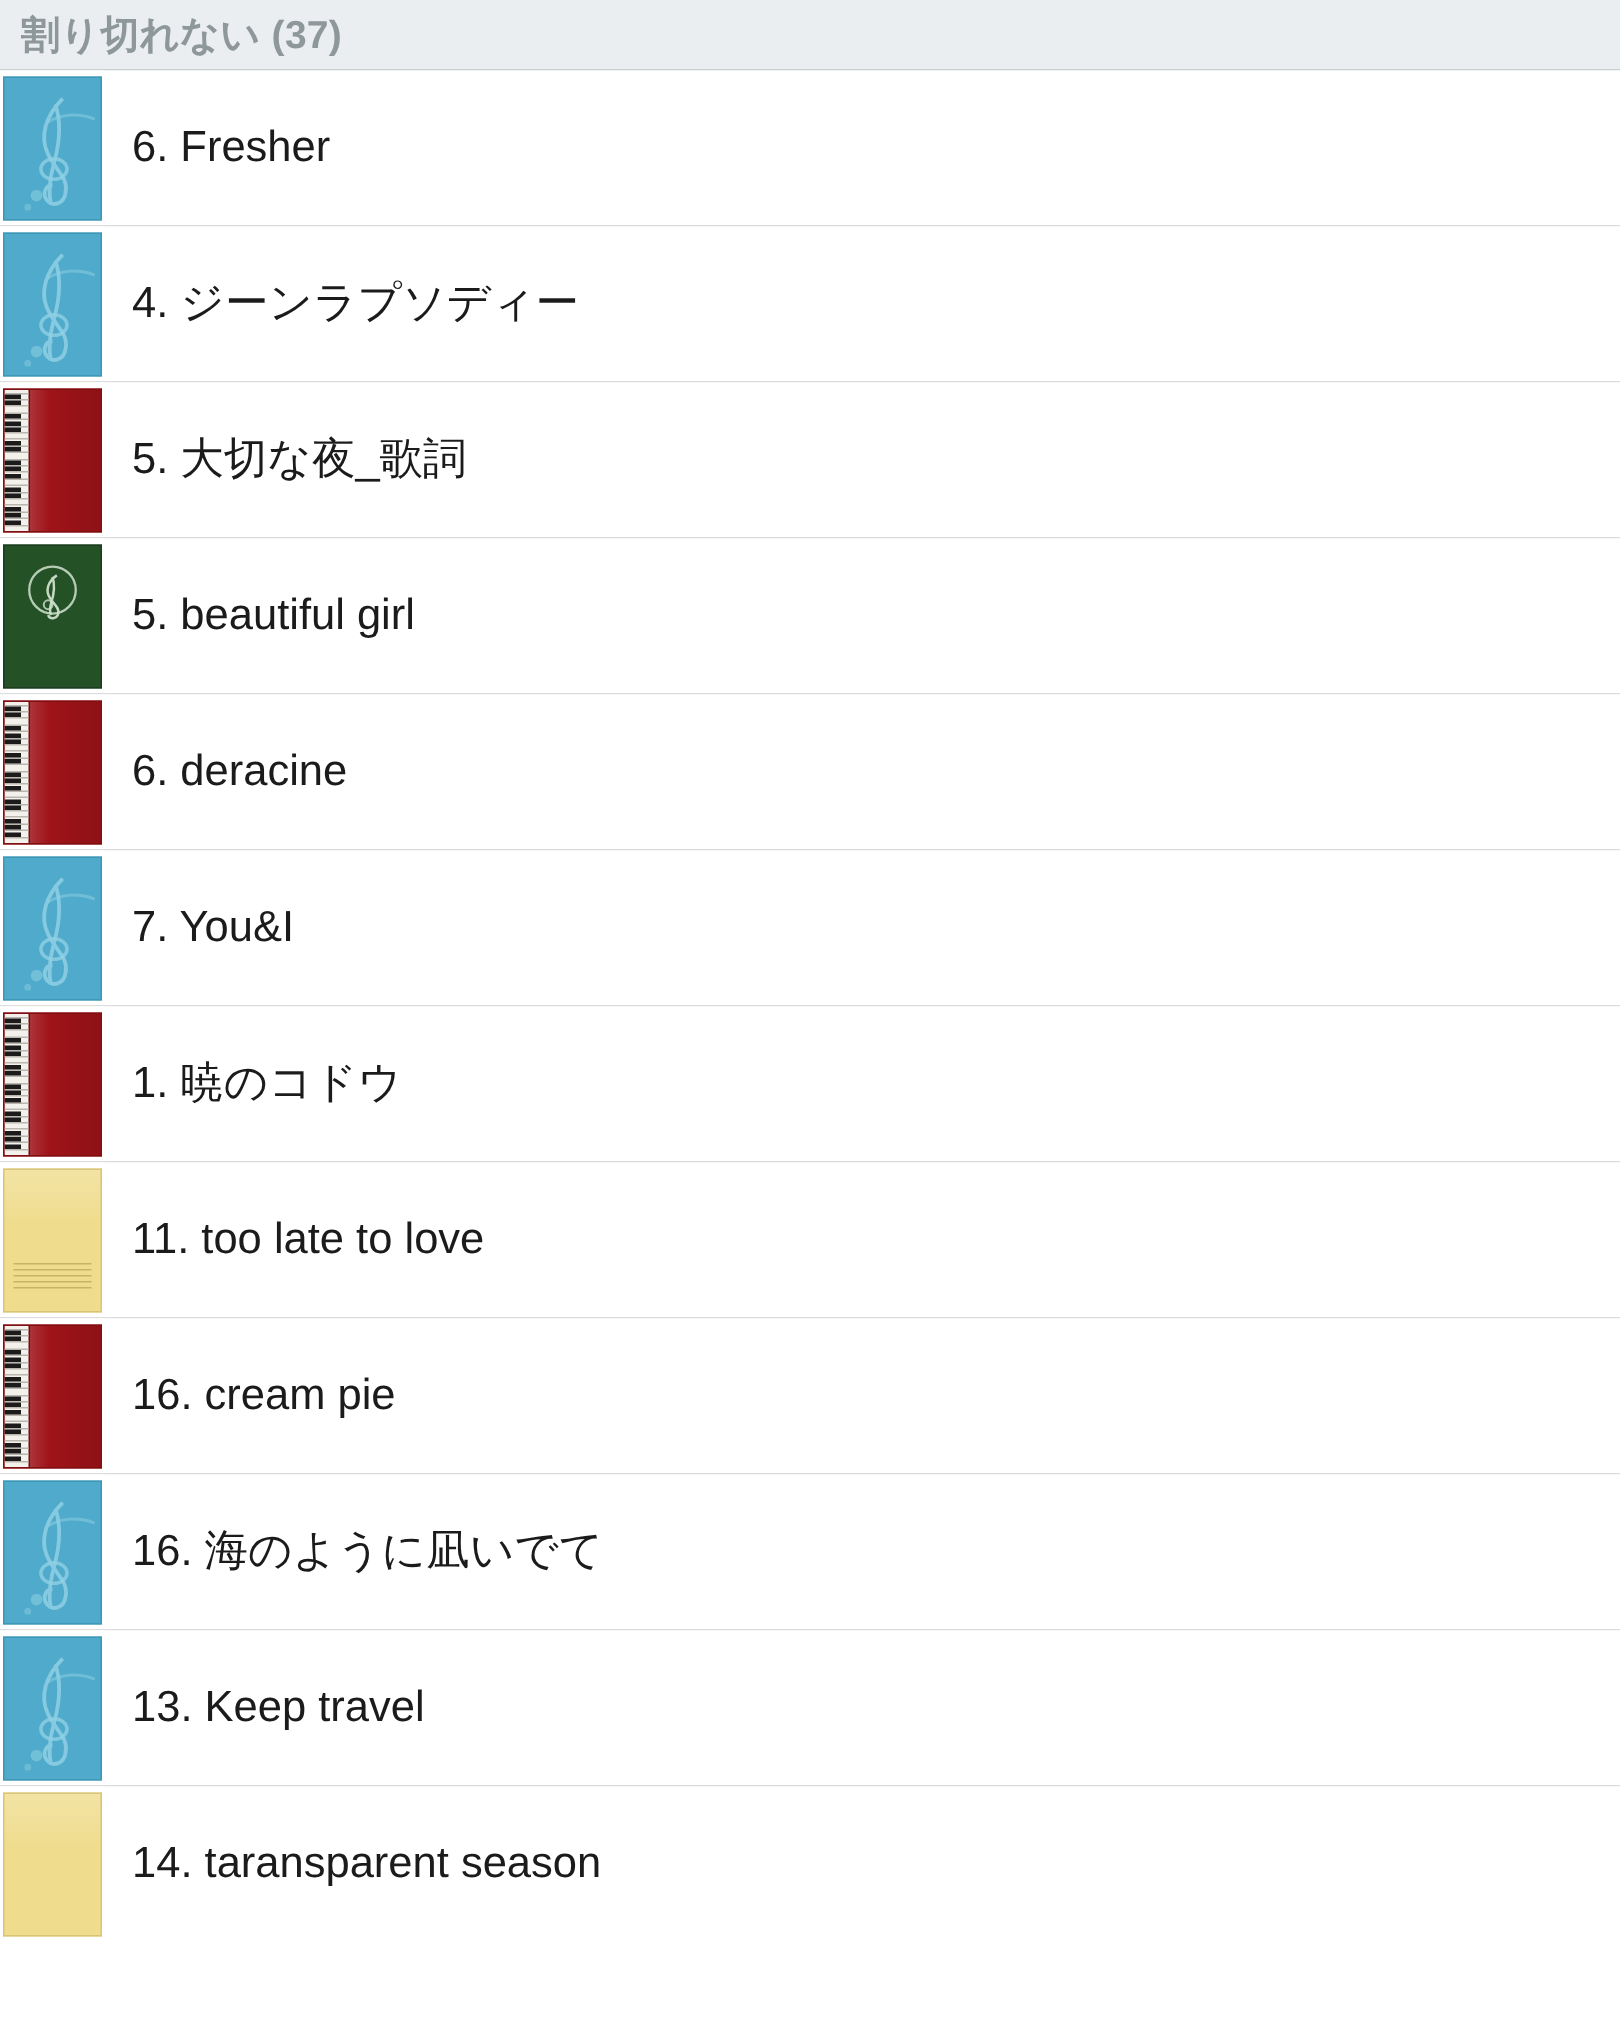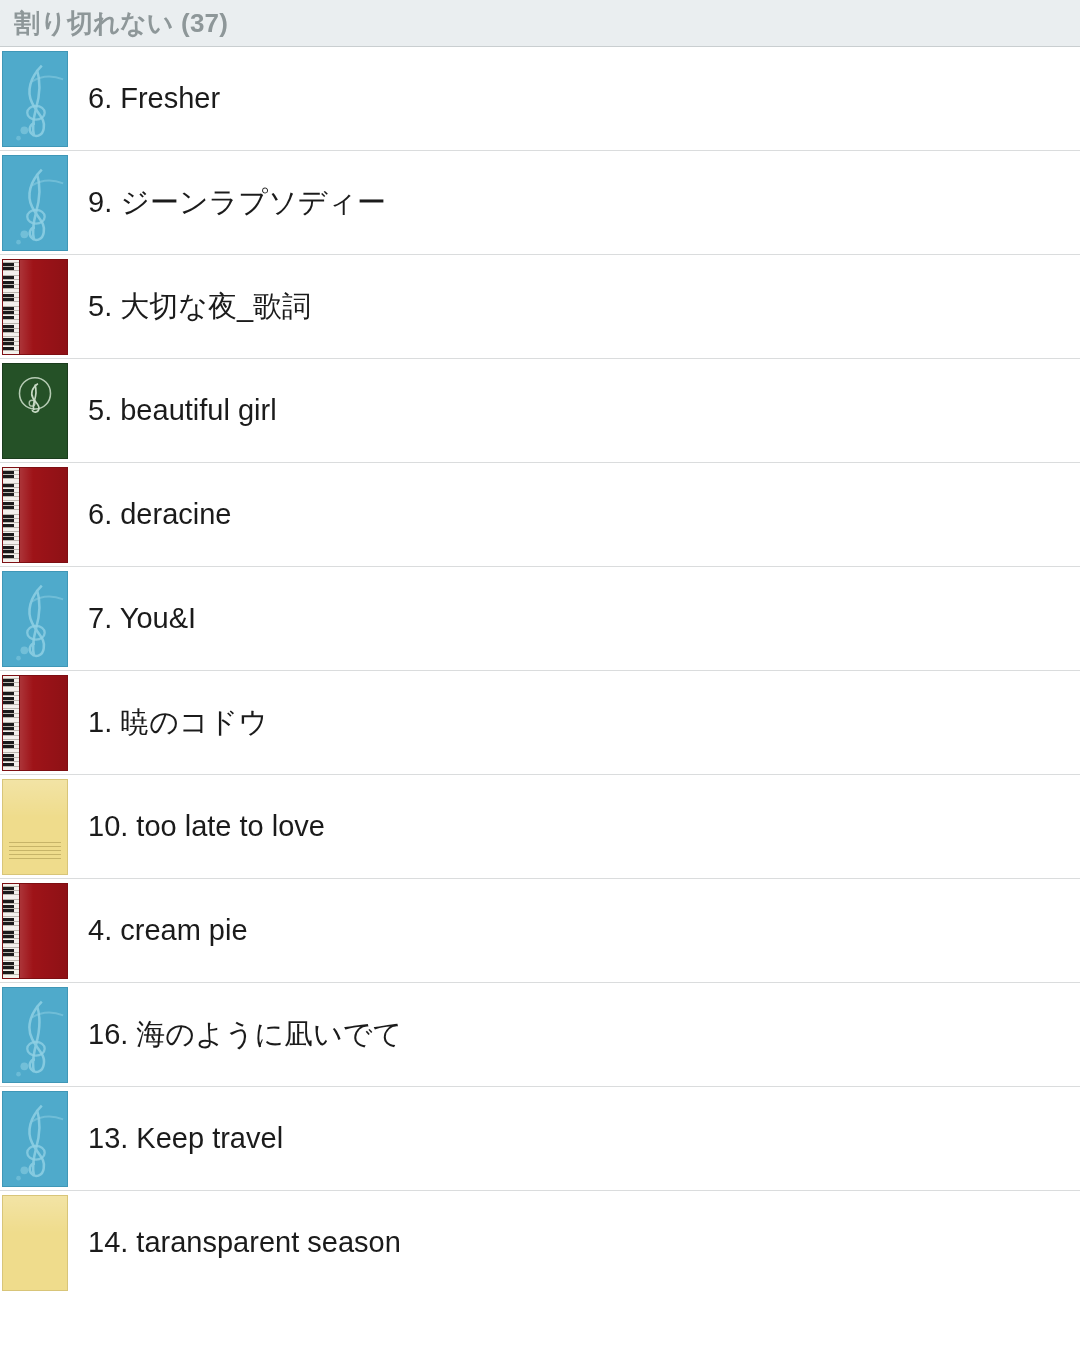--- a/index.html
+++ b/index.html
@@ -149,21 +149,21 @@
                 <path d="M35 18 C39 30 38 44 34 58 C31 69 30 78 32 86"></path>
               </g>
               <ellipse cx="34" cy="62" rx="9" ry="7" fill="none" stroke="#8fd0e4" stroke-width="2.4" opacity="0.8"></ellipse>
               <circle cx="22" cy="80" r="4" fill="#8fd0e4" opacity="0.55"></circle>
               <circle cx="16" cy="88" r="2.4" fill="#8fd0e4" opacity="0.45"></circle>
               <path d="M30 30 C40 24 52 24 62 28" stroke="#8fd0e4" stroke-width="2" fill="none" opacity="0.5"></path>
             </svg>
           </div>
         </div>
         <div class="label-cell">
-          <span class="track-title">9. ジーンラプソディー</span>
+          <span class="track-title">4. ジーンラプソディー</span>
         </div>
       </div>
       <div class="track-row">
         <div class="thumb-cell">
           <div class="thumb red">
             <span class="keys">
               <b style="top:2px"></b>
               <b style="top:6.4px"></b>
               <b style="top:10.8px"></b>
               <b style="top:15.200000000000001px"></b>
@@ -347,21 +347,21 @@
           <div class="thumb yellow">
             <span class="sheen"></span>
             <span class="staff" style="top:62px"></span>
             <span class="staff" style="top:66px"></span>
             <span class="staff" style="top:70px"></span>
             <span class="staff" style="top:74px"></span>
             <span class="staff" style="top:78px"></span>
           </div>
         </div>
         <div class="label-cell">
-          <span class="track-title">10. too late to love</span>
+          <span class="track-title">11. too late to love</span>
         </div>
       </div>
       <div class="track-row">
         <div class="thumb-cell">
           <div class="thumb red">
             <span class="keys">
               <b style="top:2px"></b>
               <b style="top:6.4px"></b>
               <b style="top:10.8px"></b>
               <b style="top:15.200000000000001px"></b>
@@ -396,21 +396,21 @@
               <i style="top:65.00000000000001px"></i>
               <i style="top:69.4px"></i>
               <i style="top:78.20000000000002px"></i>
               <i style="top:82.60000000000001px"></i>
               <i style="top:87.00000000000001px"></i>
             </span>
             <span class="sheen"></span>
           </div>
         </div>
         <div class="label-cell">
-          <span class="track-title">4. cream pie</span>
+          <span class="track-title">16. cream pie</span>
         </div>
       </div>
       <div class="track-row">
         <div class="thumb-cell">
           <div class="thumb blue">
             <svg viewBox="0 0 66 96" preserveAspectRatio="none">
               <g fill="none" stroke="#8fd0e4" stroke-width="2.6" opacity="0.85">
                 <path d="M40 14 C28 26 24 40 30 52 C36 64 44 68 42 78 C41 86 33 88 29 83 C26 79 28 73 33 73"></path>
                 <path d="M35 18 C39 30 38 44 34 58 C31 69 30 78 32 86"></path>
               </g>

